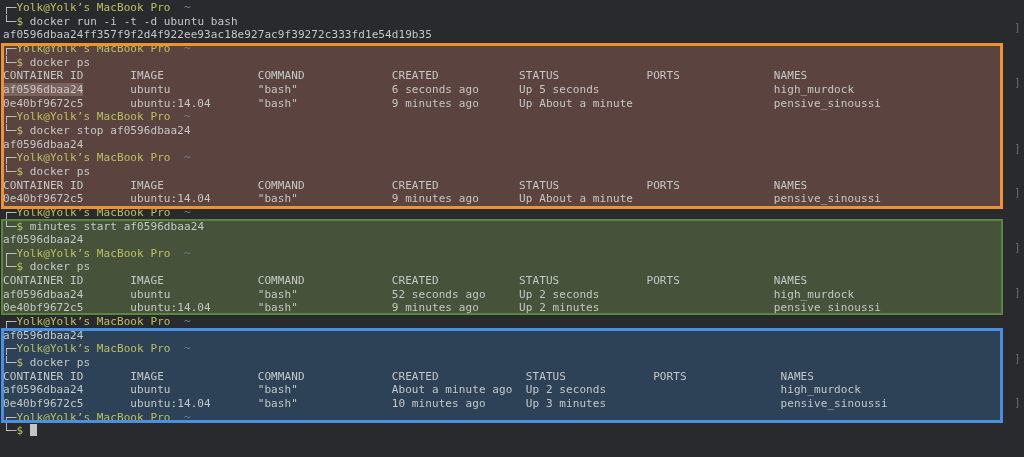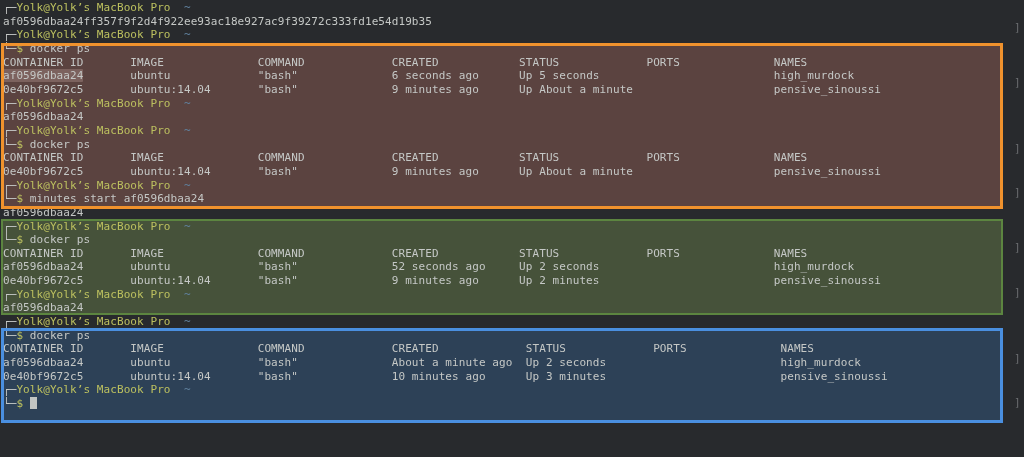--- a/index.html
+++ b/index.html
@@ -24,27 +24,29 @@
   <div id="box-layer">
       <div class="box-fill" style="top: 43px; height: 166px; background: rgb(91, 67, 64);"></div>
       <div class="box-border" style="top: 43px; height: 166px; border: 3px solid rgb(240, 146, 45);"></div>
       <div class="box-fill" style="top: 219px; height: 96px; background: rgb(70, 82, 58);"></div>
       <div class="box-border" style="top: 219px; height: 96px; border: 2px solid rgb(92, 133, 64);"></div>
       <div class="box-fill" style="top: 328px; height: 95px; background: rgb(45, 65, 87);"></div>
       <div class="box-border" style="top: 328px; height: 95px; border: 3px solid rgb(74, 143, 224);"></div>
     </div>
   <div id="term-lines">
       <div class="tl"><span style="color: rgb(197, 200, 198);">┌─</span><span style="color: rgb(188, 192, 95);">Yolk@Yolk’s MacBook Pro</span><span style="color: rgb(197, 200, 198);">  </span><span style="color: rgb(96, 129, 158);">~</span></div>
+      <div class="tl"><span style="color: rgb(197, 200, 198);">└─</span><span style="color: rgb(188, 192, 95);">$</span><span style="color: rgb(197, 200, 198);"> docker run -i -t -d ubuntu bash</span></div>
       <div class="tl"><span style="color: rgb(197, 200, 198);">af0596dbaa24ff357f9f2d4f922ee93ac18e927ac9f39272c333fd1e54d19b35</span></div>
       <div class="tl"><span style="color: rgb(197, 200, 198);">┌─</span><span style="color: rgb(188, 192, 95);">Yolk@Yolk’s MacBook Pro</span><span style="color: rgb(197, 200, 198);">  </span><span style="color: rgb(96, 129, 158);">~</span></div>
       <div class="tl"><span style="color: rgb(197, 200, 198);">└─</span><span style="color: rgb(188, 192, 95);">$</span><span style="color: rgb(197, 200, 198);"> docker ps</span></div>
       <div class="tl"><span style="color: rgb(197, 200, 198);">CONTAINER ID       IMAGE              COMMAND             CREATED            STATUS             PORTS              NAMES</span></div>
       <div class="tl"><span class="hl-cell" style="color: rgb(197, 200, 198); background: rgb(124, 98, 94);">af0596dbaa24</span><span style="color: rgb(197, 200, 198);">       ubuntu             "bash"              6 seconds ago      Up 5 seconds                          high_murdock</span></div>
       <div class="tl"><span style="color: rgb(197, 200, 198);">0e40bf9672c5       ubuntu:14.04       "bash"              9 minutes ago      Up About a minute                     pensive_sinoussi</span></div>
       <div class="tl"><span style="color: rgb(197, 200, 198);">┌─</span><span style="color: rgb(188, 192, 95);">Yolk@Yolk’s MacBook Pro</span><span style="color: rgb(197, 200, 198);">  </span><span style="color: rgb(96, 129, 158);">~</span></div>
+      <div class="tl"><span style="color: rgb(197, 200, 198);">└─</span><span style="color: rgb(188, 192, 95);">$</span><span style="color: rgb(197, 200, 198);"> docker stop af0596dbaa24</span></div>
       <div class="tl"><span style="color: rgb(197, 200, 198);">af0596dbaa24</span></div>
       <div class="tl"><span style="color: rgb(197, 200, 198);">┌─</span><span style="color: rgb(188, 192, 95);">Yolk@Yolk’s MacBook Pro</span><span style="color: rgb(197, 200, 198);">  </span><span style="color: rgb(96, 129, 158);">~</span></div>
       <div class="tl"><span style="color: rgb(197, 200, 198);">└─</span><span style="color: rgb(188, 192, 95);">$</span><span style="color: rgb(197, 200, 198);"> docker ps</span></div>
       <div class="tl"><span style="color: rgb(197, 200, 198);">CONTAINER ID       IMAGE              COMMAND             CREATED            STATUS             PORTS              NAMES</span></div>
       <div class="tl"><span style="color: rgb(197, 200, 198);">0e40bf9672c5       ubuntu:14.04       "bash"              9 minutes ago      Up About a minute                     pensive_sinoussi</span></div>
       <div class="tl"><span style="color: rgb(197, 200, 198);">┌─</span><span style="color: rgb(188, 192, 95);">Yolk@Yolk’s MacBook Pro</span><span style="color: rgb(197, 200, 198);">  </span><span style="color: rgb(96, 129, 158);">~</span></div>
       <div class="tl"><span style="color: rgb(197, 200, 198);">└─</span><span style="color: rgb(188, 192, 95);">$</span><span style="color: rgb(197, 200, 198);"> minutes start af0596dbaa24</span></div>
       <div class="tl"><span style="color: rgb(197, 200, 198);">af0596dbaa24</span></div>
       <div class="tl"><span style="color: rgb(197, 200, 198);">┌─</span><span style="color: rgb(188, 192, 95);">Yolk@Yolk’s MacBook Pro</span><span style="color: rgb(197, 200, 198);">  </span><span style="color: rgb(96, 129, 158);">~</span></div>
       <div class="tl"><span style="color: rgb(197, 200, 198);">└─</span><span style="color: rgb(188, 192, 95);">$</span><span style="color: rgb(197, 200, 198);"> docker ps</span></div>

